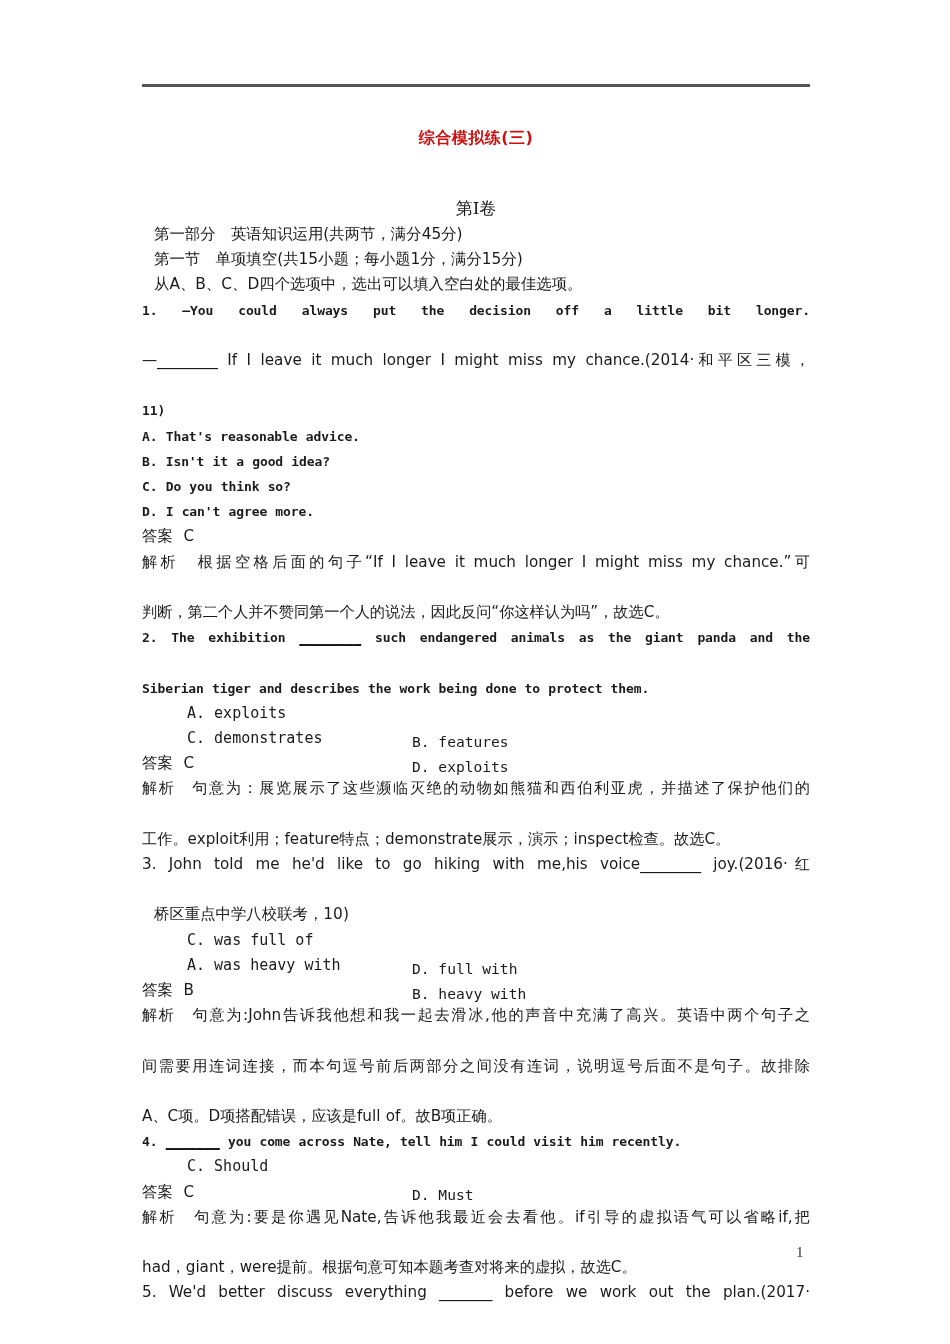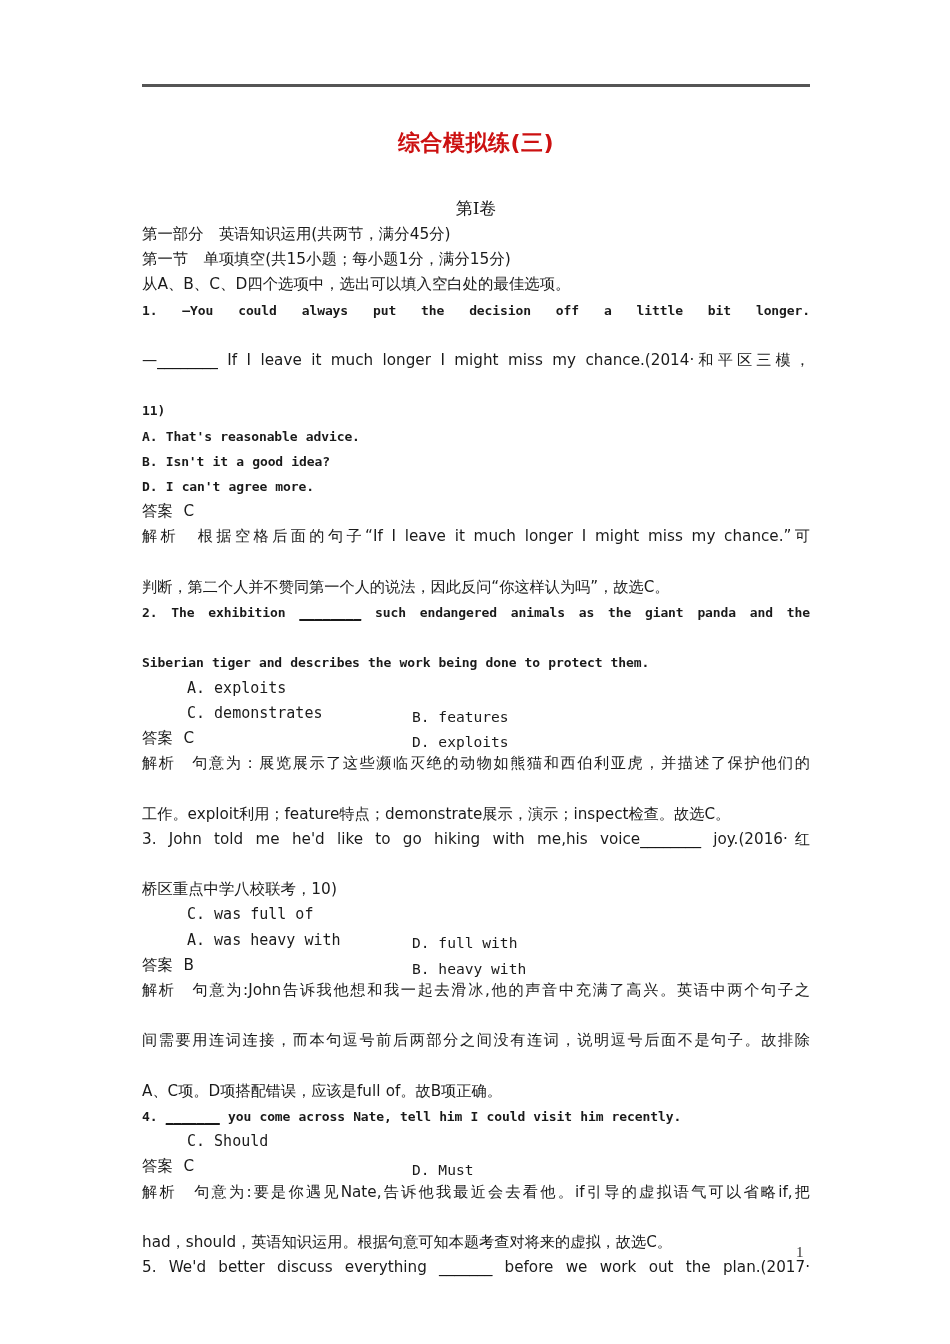--- a/index.html
+++ b/index.html
@@ -30,21 +30,21 @@
     height: 3px;
     background: #555555;
   }
   .doc-title {
     position: absolute;
     left: 0;
     top: 128px;
     width: 668px;
     text-align: center;
     font-family: "DejaVu Sans", "Liberation Sans", sans-serif;
-    font-size: 22px;
+    font-size: 16px;
     font-weight: bold;
     letter-spacing: 0.5px;
     color: #cc1111;
   }
   .section-head {
     position: absolute;
     left: 0;
     top: 197px;
     width: 668px;
     text-align: center;
@@ -67,20 +67,21 @@
   }
   .ln.mono {
     font-family: "DejaVu Sans Mono", "Liberation Mono", monospace;
     font-size: 13px;
     letter-spacing: -0.1px;
     font-weight: bold;
   }
   .ln.cjk {
     font-family: "DejaVu Sans", "Liberation Sans", sans-serif;
     font-size: 15.4px;
+    margin-left: 12px;
   }
   .ln.mix {
     font-family: "DejaVu Sans", "Liberation Sans", sans-serif;
     font-size: 15.2px;
   }
   .opts {
     display: block;
     position: relative;
     height: 25.2px;
   }
@@ -144,20 +145,21 @@
 
       <div class="ln cjk">第一部分　英语知识运用(共两节，满分45分)</div>
       <div class="ln cjk">第一节　单项填空(共15小题；每小题1分，满分15分)</div>
       <div class="ln cjk">从A、B、C、D四个选项中，选出可以填入空白处的最佳选项。</div>
 
       <div class="ln mono nowrap-jst">1. —You could always put the decision off a little bit longer.</div>
       <div class="ln mix nowrap-jst"><span>—</span><span class="blank">________</span><span> If I leave it much longer I might miss my chance.(2014·和平区三模，</span></div>
       <div class="ln mono">11)</div>
       <div class="ln mono">A. That's reasonable advice.</div>
       <div class="ln mono">B. Isn't it a good idea?</div>
+      <div class="ln mono">C. Do you think so?</div>
       <div class="ln mono">D. I can't agree more.</div>
       <div class="ln mix"><span class="ans-label">答案</span>&nbsp;&nbsp;<span>C</span></div>
       <div class="ln mix nowrap-jst">解析　根据空格后面的句子“If I leave it much longer I might miss my chance.”可</div>
       <div class="ln mix">判断，第二个人并不赞同第一个人的说法，因此反问“你这样认为吗”，故选C。</div>
 
       <div class="ln mono nowrap-jst"><span>2. The exhibition </span><span class="blank">________</span><span> such endangered animals as the giant panda and the</span></div>
       <div class="ln mono">Siberian tiger and describes the work being done to protect them.</div>
       <div class="opts">
         <span class="opt-a">A. exploits</span>
         <span class="opt-b">B. features</span>
@@ -185,21 +187,21 @@
       <div class="ln mix nowrap-jst">间需要用连词连接，而本句逗号前后两部分之间没有连词，说明逗号后面不是句子。故排除</div>
       <div class="ln mix">A、C项。D项搭配错误，应该是full of。故B项正确。</div>
 
       <div class="ln mono"><span>4. </span><span class="blank">_______</span><span> you come across Nate, tell him I could visit him recently.</span></div>
       <div class="opts">
         <span class="opt-a">C. Should</span>
         <span class="opt-b">D. Must</span>
       </div>
       <div class="ln mix"><span class="ans-label">答案</span>&nbsp;&nbsp;<span>C</span></div>
       <div class="ln mix nowrap-jst">解析　句意为:要是你遇见Nate,告诉他我最近会去看他。if引导的虚拟语气可以省略if,把</div>
-      <div class="ln mix">had，should，英语知识运用。根据句意可知本题考查对将来的虚拟，故选C。</div>
+      <div class="ln mix">had，giant，were提前。根据句意可知本题考查对将来的虚拟，故选C。</div>
 
       <div class="ln mix nowrap-jst"><span>5. We'd better discuss everything </span><span class="blank">_______</span><span> before we work out the plan.(2017·</span></div>
 
     </div>
   </div>
 
   <div class="page-num">1</div>
 
 </div>
 

